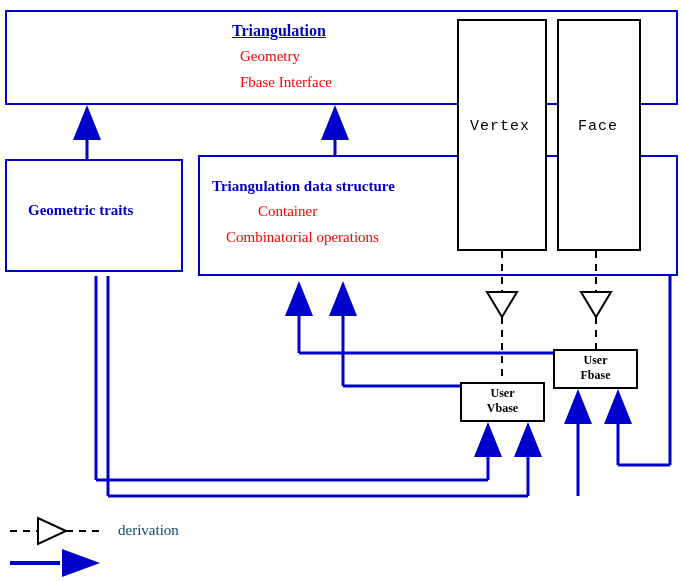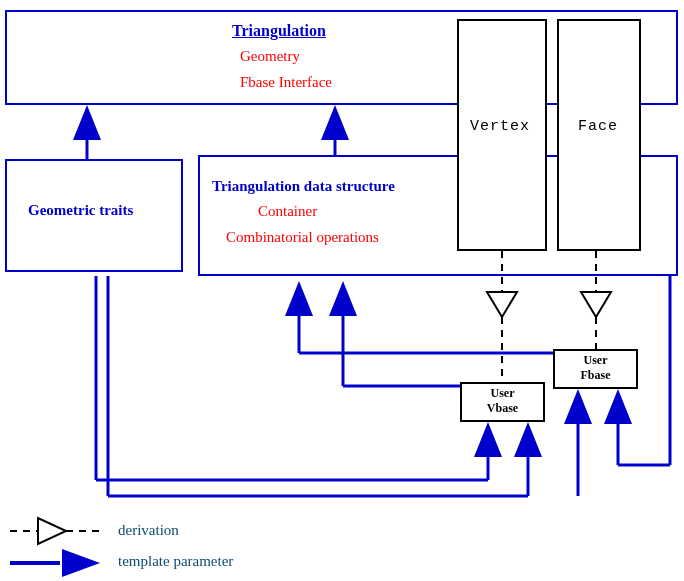--- a/index.html
+++ b/index.html
@@ -167,15 +167,14 @@
       <line x1="66" y1="531" x2="100" y2="531" stroke="#000000" stroke-width="2" stroke-dasharray="7,6"></line>
     </g>
 
     <g>
       <line x1="10" y1="563" x2="60" y2="563" stroke="#0000cc" stroke-width="4"></line>
       <polygon points="100,563 62,549 62,577" fill="#0000cc"></polygon>
     </g>
   </svg>
 
   <div class="lbl legend-text" style="left:118px; top:522px;">derivation</div>
-  <div class="lbl legend-text" style="left:118px; top:553px;">template parameter</div>
 
 </div>
 
 </body></html>

